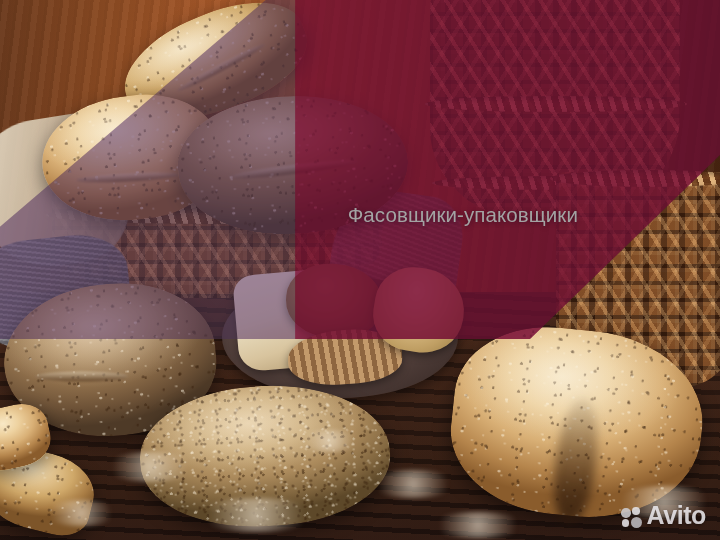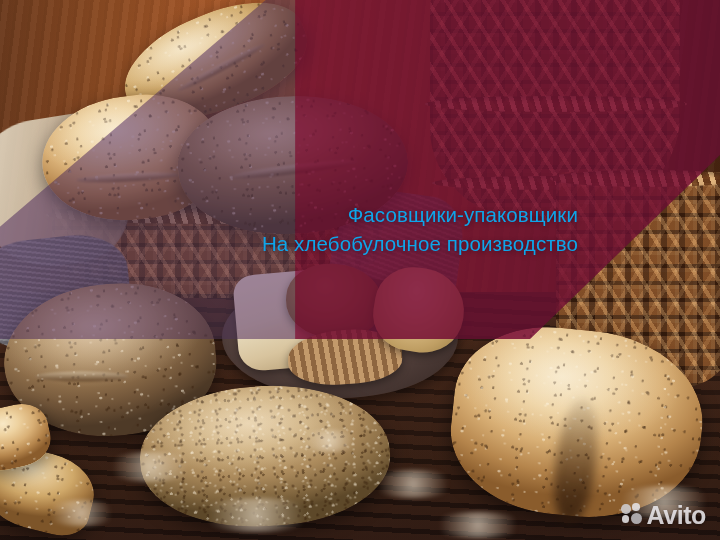--- a/index.html
+++ b/index.html
@@ -253,21 +253,21 @@
   
   .copy {
     position: absolute;
     right: 142px;
     top: 205px;
     text-align: right;
     line-height: 1.0;
     z-index: 6;
   }
   .copy-line {
-    color: #0ea5e9;
+    color: #a3a3a3;
     font-size: 20.5px;
     font-weight: 400;
     letter-spacing: 0.1px;
     white-space: nowrap;
     text-shadow: 0 1px 4px rgba(38,12,32,0.55);
   }
   .copy-line.l2 {
     margin-top: 8px;
   }
 
@@ -293,21 +293,21 @@
     letter-spacing: 0.2px;
     white-space: nowrap;
   }
 
   
   .avito {
     position: absolute;
     right: 14px;
     bottom: 12px;
     display: flex;
-    align-items: flex-start;
+    align-items: flex-end;
     gap: 4px;
     z-index: 8;
     opacity: 0.88;
   }
   .avito-dots {
     position: relative;
     width: 21px;
     height: 21px;
     flex: none;
   }
@@ -436,21 +436,20 @@
     <div class="flour" style="left:612px; top:486px; width:104px; height:32px;"></div>
   </div>
 
   <div class="overlay-violet"></div>
   <div class="overlay-violet2"></div>
   <div class="overlay-crimson"></div>
   <div class="overlay-crimson2"></div>
 
   <div class="copy">
     <div class="copy-line l1">Фасовщики-упаковщики</div>
-    <div class="copy-line l2">На хлебобулочное производство</div>
   </div>
 
 
   <div class="avito">
     <span class="avito-dots">
       <i class="d1"></i>
       <i class="d2"></i>
       <i class="d3"></i>
       <i class="d4"></i>
     </span>

